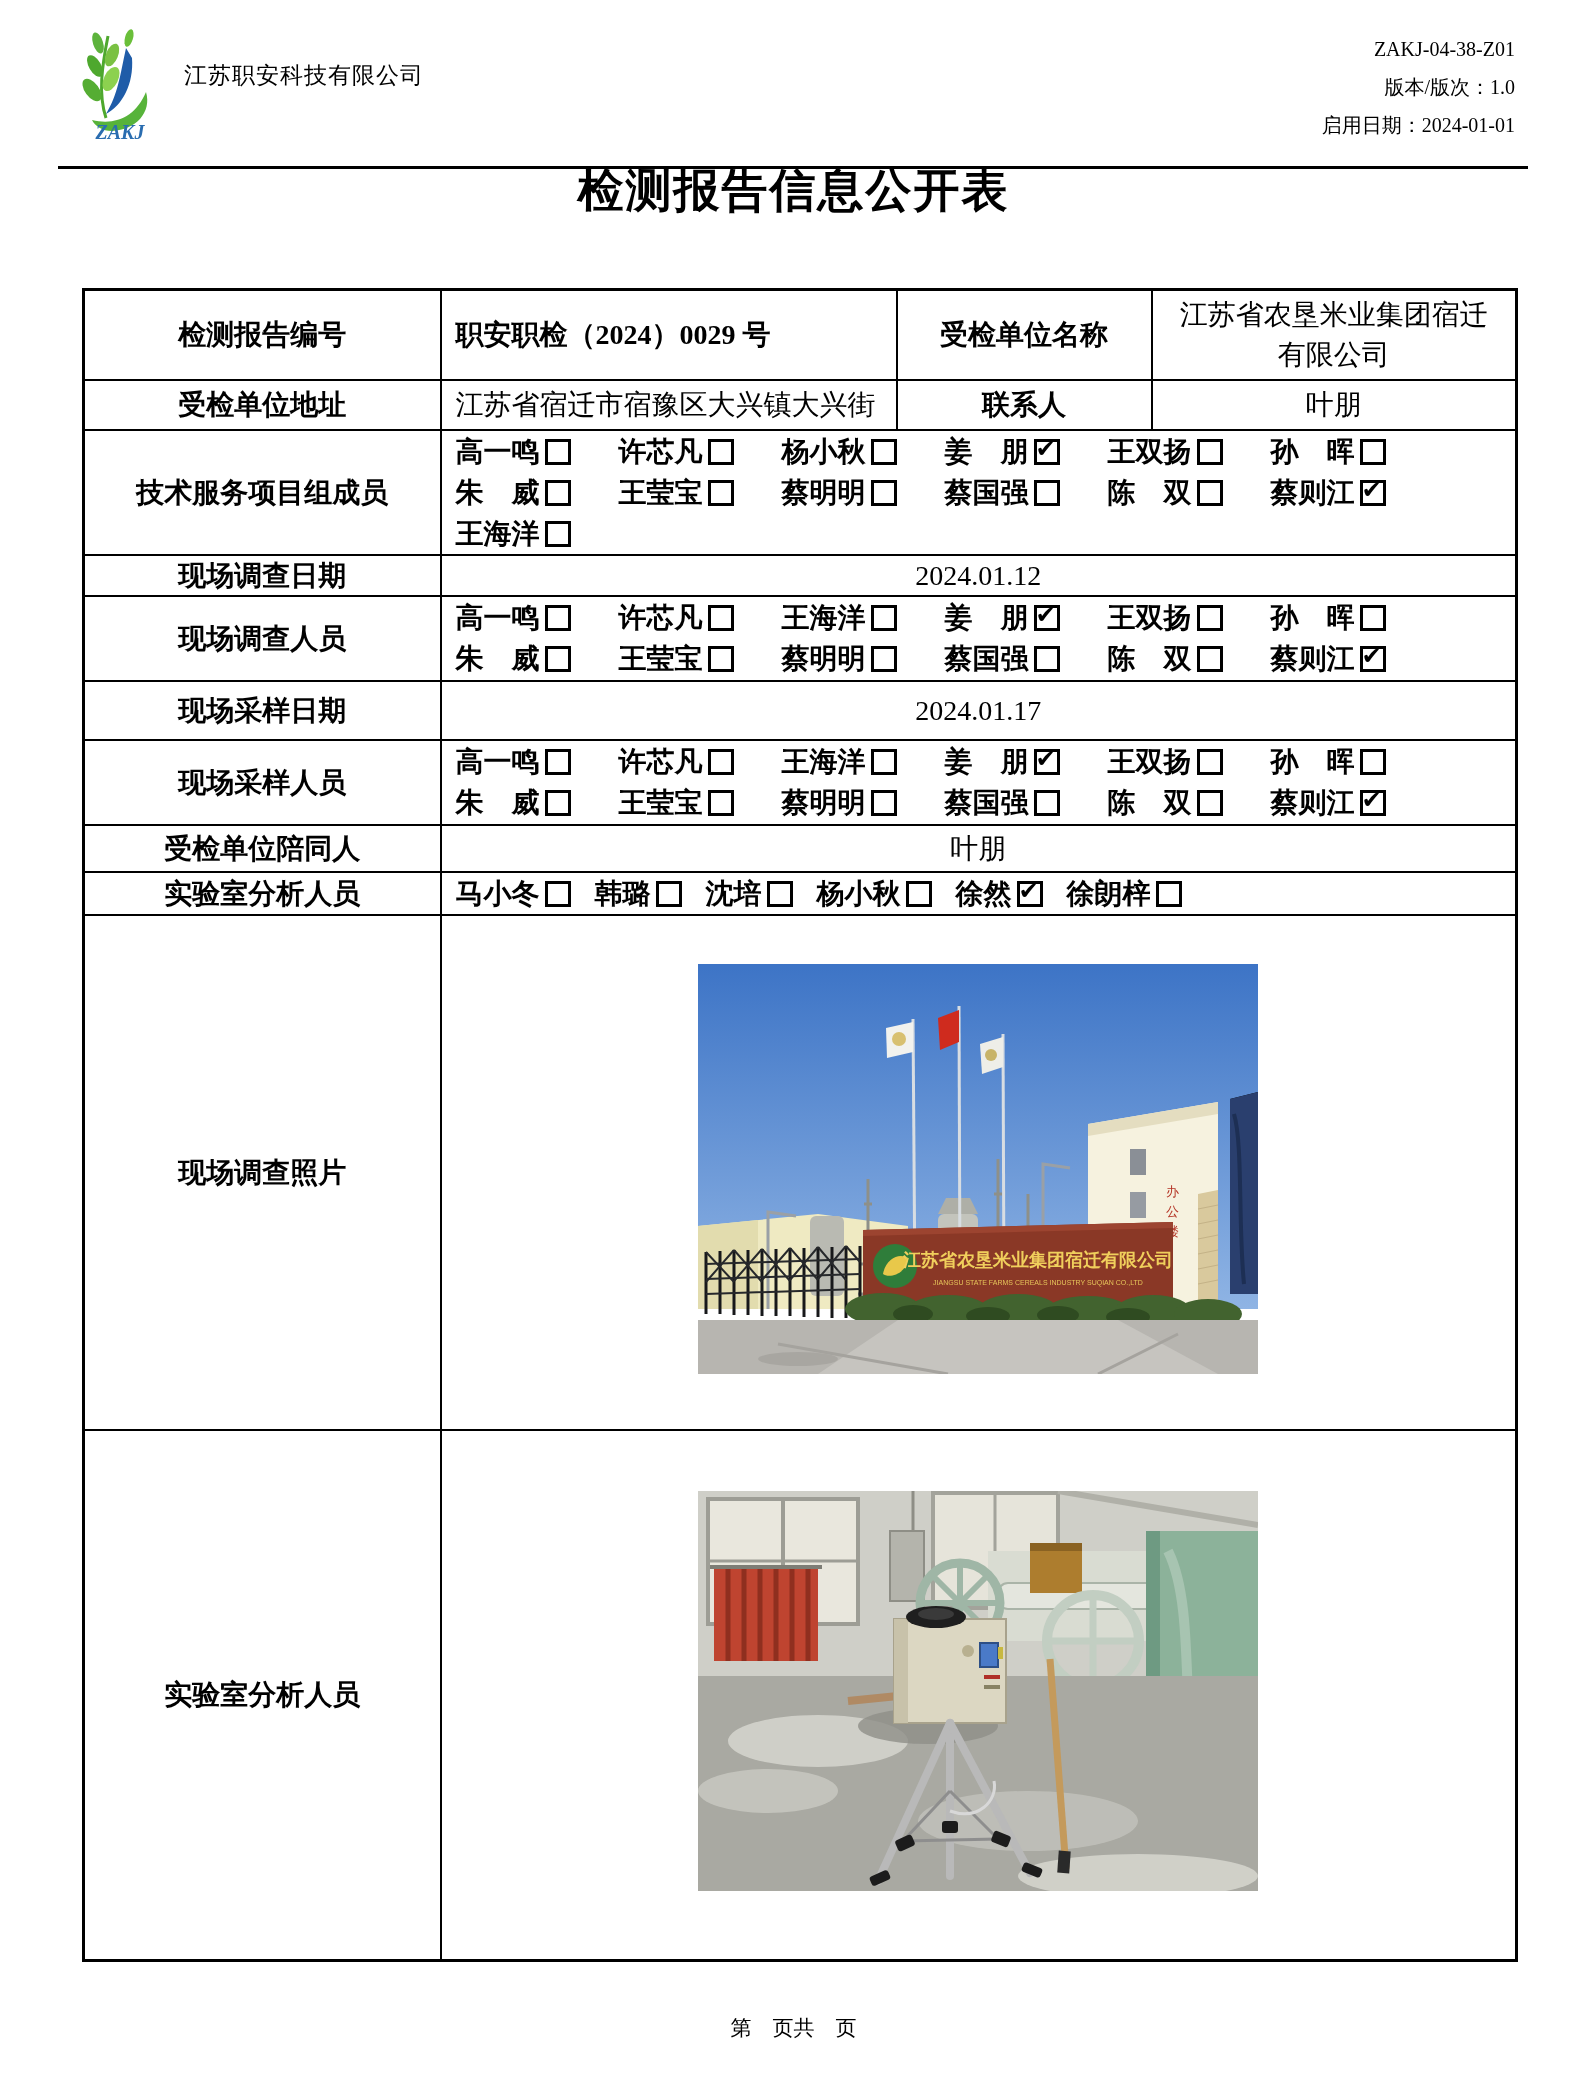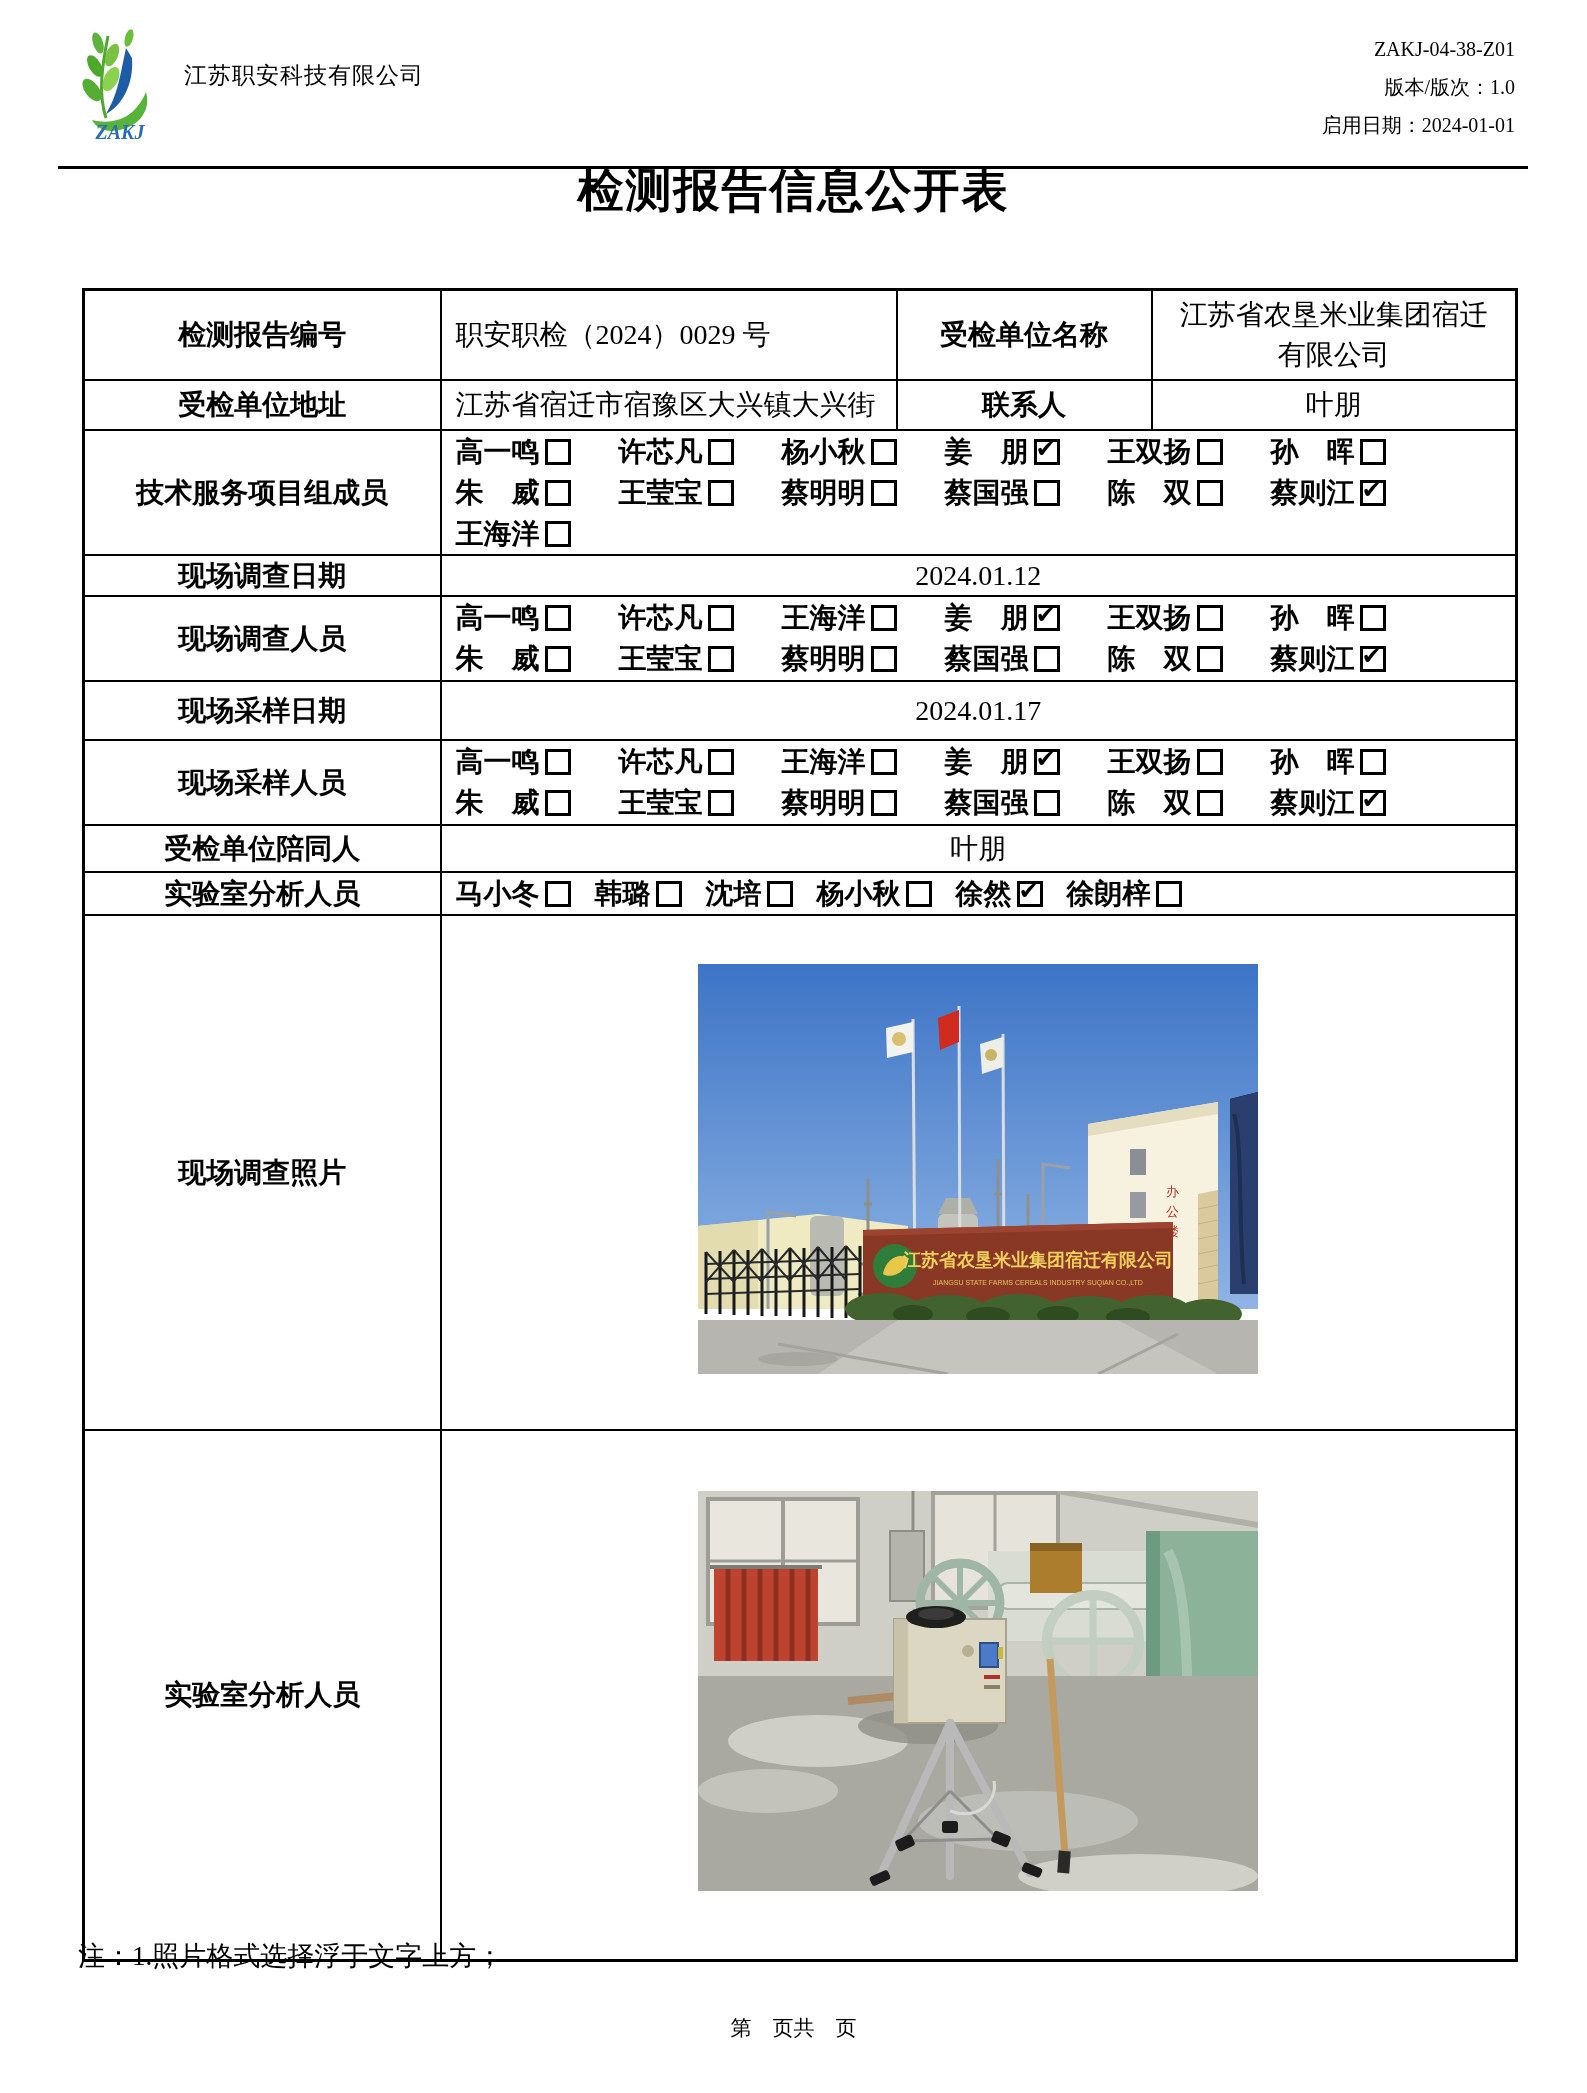--- a/index.html
+++ b/index.html
@@ -17,21 +17,21 @@
              font-size:46px;font-weight:bold;letter-spacing:2px;}
 
   
   .tbl{position:absolute;left:82px;top:288px;border-collapse:collapse;table-layout:fixed;}
   .tbl td{border:2px solid #000;padding:0;vertical-align:middle;font-size:28px;overflow:hidden;}
   .tbl{border:3px solid #000;}
   td.lab{font-weight:bold;text-align:center;}
   td.val-c{text-align:center;}
   td.val-l{padding-left:14px;}
   .wrapcell{padding:4px 24px;text-align:center;line-height:40px;}
-  .bold{font-weight:normal;}
+  .bold{font-weight:bold;}
 
   
   .ckcol{display:flex;flex-direction:column;justify-content:center;height:100%;}
   .ckline{display:flex;align-items:center;height:41px;padding-left:14px;font-weight:bold;}
   .grid6 .person{flex:0 0 163px;}
   .inline-list .person{margin-right:24px;}
   .person{white-space:nowrap;}
   .cb{display:inline-block;width:20px;height:20px;border:3px solid #000;margin-left:5px;
       vertical-align:-4px;position:relative;}
   .cb.ck::after{content:"\2714";position:absolute;left:-1px;top:-7px;font-size:24px;font-weight:bold;
@@ -402,16 +402,15 @@
           <rect x="360" y="360" width="12" height="22" fill="#2a2a2a" transform="rotate(4 366 371)"></rect>
 
           <path d="M252,320 C280,330 300,310 296,290" stroke="#d8d8d8" stroke-width="3" fill="none"></path>
         </svg>
         </span>
       </td>
     </tr>
   </tbody>
     </table>
 
-  <div class="note">注：1.照片格式选择浮于文字上方；</div>
   <div class="pagefoot">第　页共　页</div>
 
 </div>
 
 </body></html>

